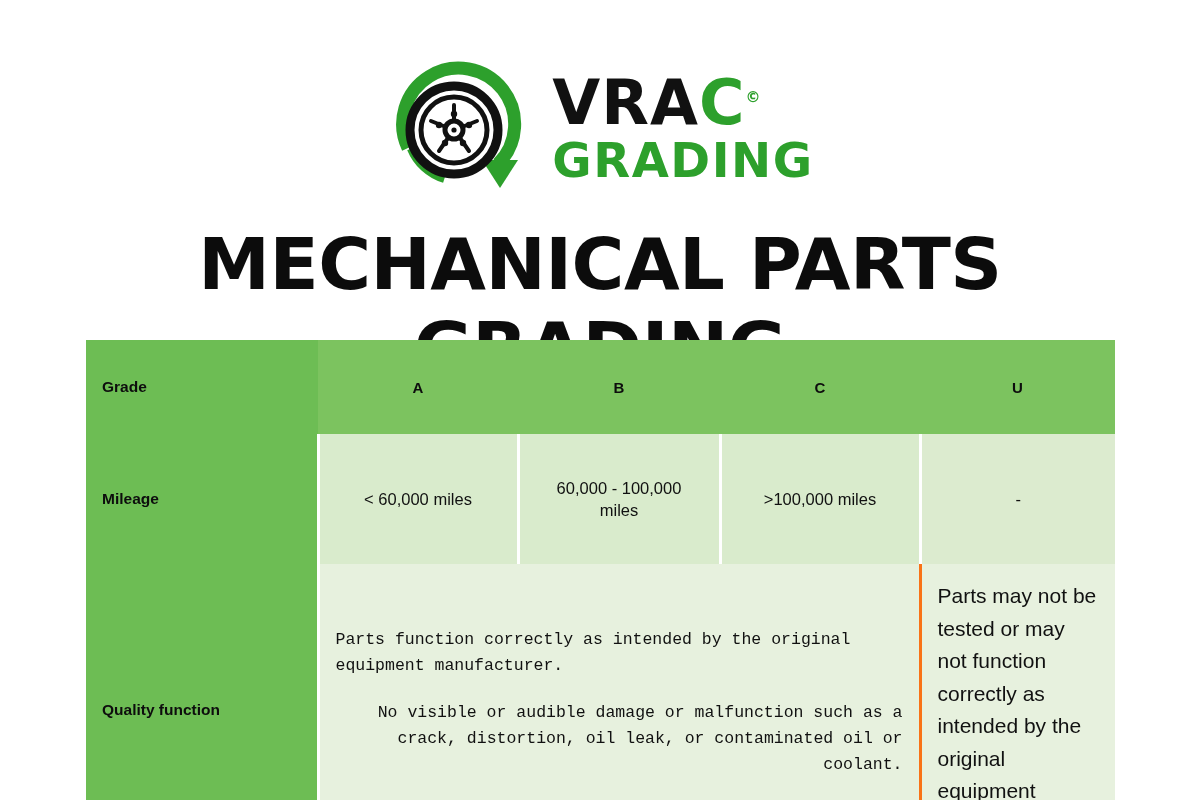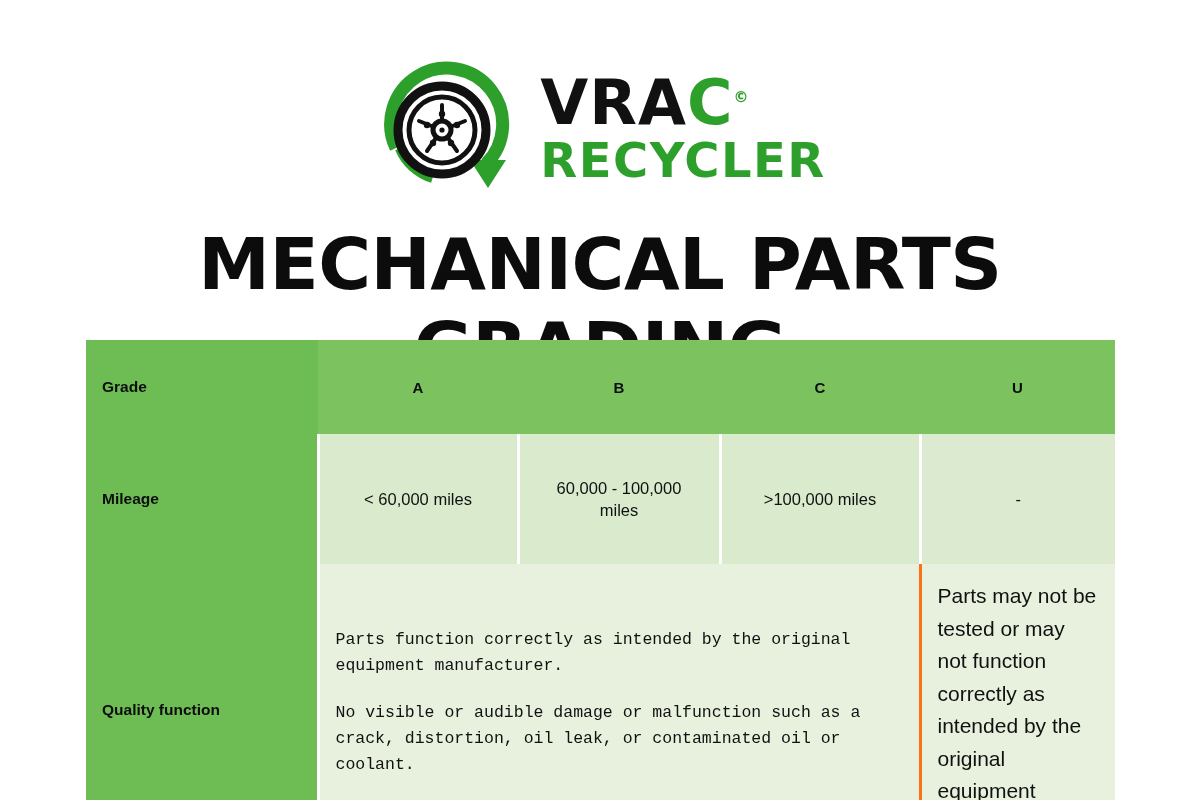--- a/index.html
+++ b/index.html
@@ -147,21 +147,21 @@
     background: #e7f1de;
     color: #111111;
     font-size: 16.5px;
     line-height: 1.55;
     vertical-align: top;
     padding: 30px 26px 0 24px;
     text-align: left;
     font-family: Liberation Mono, monospace;
   }
   .qual-cell p { margin: 0 0 22px 0; }
-  .qual-cell p:last-child { margin-bottom: 16px; }
+  .qual-cell p:last-child { margin-bottom: 16px; text-align: right; }
   .qual-u {
     background: #e7f1de;
     color: #111111;
     font-size: 21px;
     line-height: 1.55;
     vertical-align: top;
     padding: 26px 20px 0 18px;
     text-align: left;
     border-left: 3px solid #f97316;
   }
@@ -191,21 +191,21 @@
           <circle cx="83" cy="73" r="3.2" fill="#111111"></circle>
           <circle cx="77" cy="91" r="3.2" fill="#111111"></circle>
           <circle cx="59" cy="91" r="3.2" fill="#111111"></circle>
           <circle cx="53" cy="73" r="3.2" fill="#111111"></circle>
 
           <path d="M68 69 L68 53 M76 75 L91 69 M74 86 L83 99 M62 86 L53 99 M60 75 L45 69" stroke="#111111" stroke-width="4" fill="none" stroke-linecap="round"></path>
         </svg>
       </div>
       <div class="logo-text">
         <span class="logo-vrac"><span>VRA</span><span class="c-green">C</span><span class="logo-sup">©</span></span>
-        <span class="logo-recycler">RECYCLER</span>
+        <span class="logo-recycler">GRADING</span>
       </div>
     </div>
   </div>
 
   <div class="page-title">MECHANICAL PARTS GRADING</div>
 
   <table class="grading-table">
     <colgroup>
       <col style="width:232px">
       <col style="width:200px">

